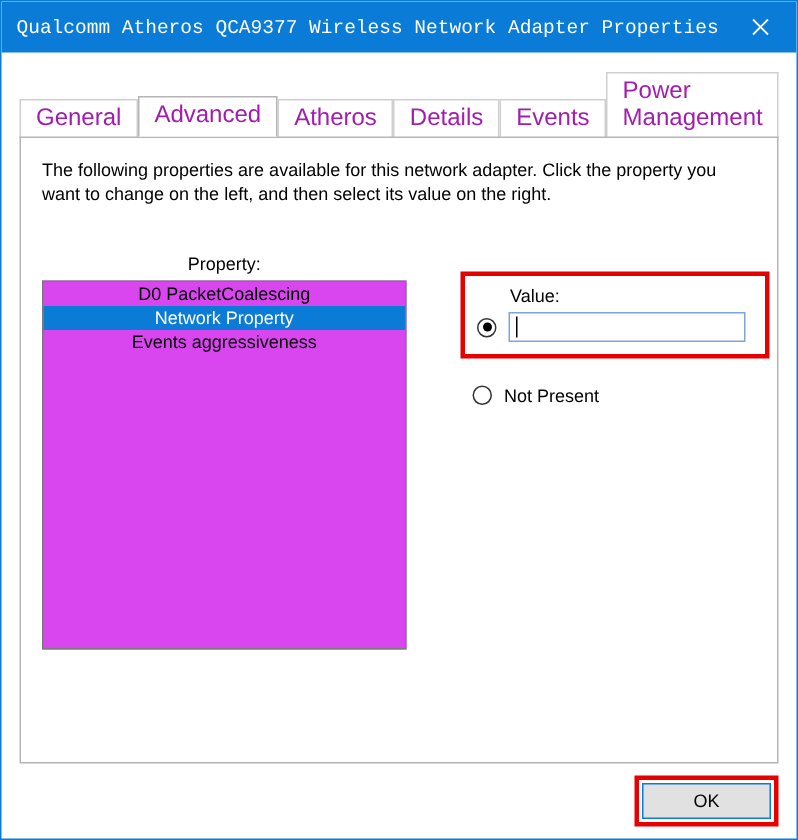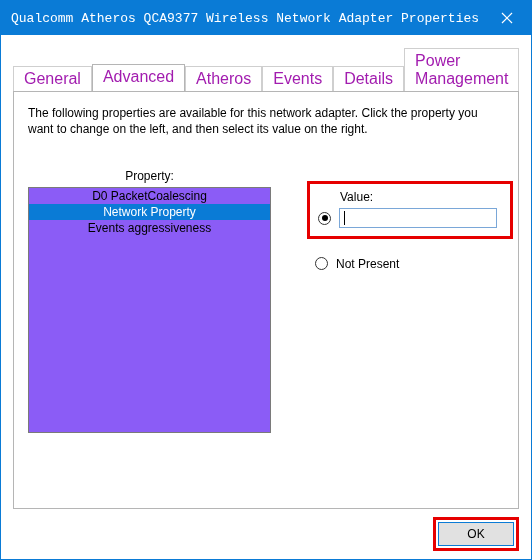--- a/index.html
+++ b/index.html
@@ -80,21 +80,21 @@
   .cols {
     display: flex;
     align-items: flex-start;
   }
   .left-col { width: 250px; text-align: center; }
   .label { margin-bottom: 4px; }
   .listbox {
     width: 243px;
     height: 246px;
     border: 1px solid #7a7a7a;
-    background: #8b5cf6;
+    background: #d946ef;
     overflow: hidden;
   }
   .listitem {
     padding: 1px 4px;
     font-size: 12px;
     white-space: nowrap;
   }
   .listitem.selected {
     background: #0a7bd6;
     color: #fff;
@@ -127,21 +127,21 @@
     margin-top: 18px;
     margin-left: 8px;
   }
   .dlg-buttons {
     display: flex;
     justify-content: flex-end;
     gap: 8px;
     margin-top: 8px;
   }
   .btn {
-    width: 76px;
+    width: 86px;
     height: 24px;
     background: #e1e1e1;
     border: 1px solid #adadad;
     font-size: 12px;
     color: #000;
     display:flex;
     align-items:center;
     justify-content:center;
   }
   .btn.default { border: 1px solid #0a7bd6; }
@@ -173,22 +173,22 @@
     </svg>
   </div>
 </div>
 
 <div class="body-area">
 
   <div class="tab-strip">
     <div class="tab inactive">General</div>
     <div class="tab active">Advanced</div>
     <div class="tab inactive">Atheros</div>
+    <div class="tab inactive">Details</div>
     <div class="tab inactive">Events</div>
-    <div class="tab inactive">Details</div>
     <div class="tab inactive">Power Management</div>
   </div>
 
   <div class="tab-page">
 
     <div class="desc">The following properties are available for this network adapter. Click the property you want to change on the left, and then select its value on the right.</div>
 
     <div class="cols">
       <div class="left-col">
         <div class="label">Property:</div>

